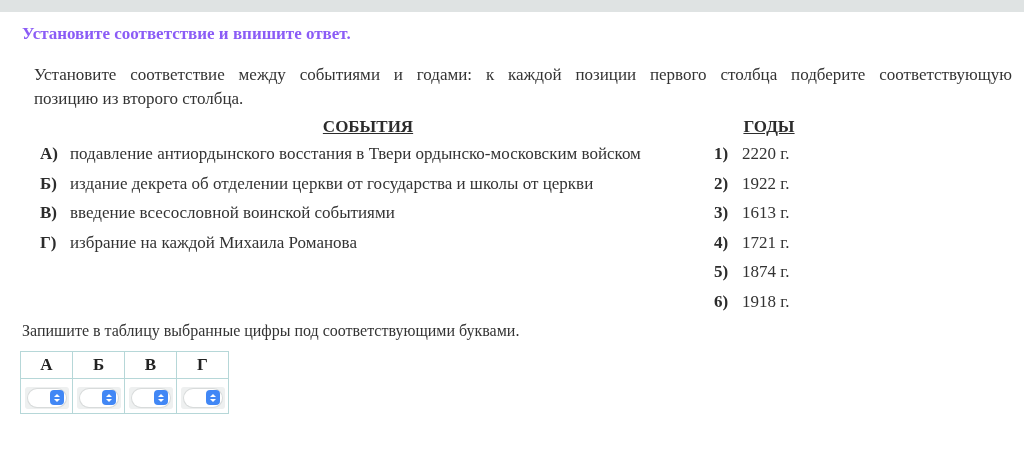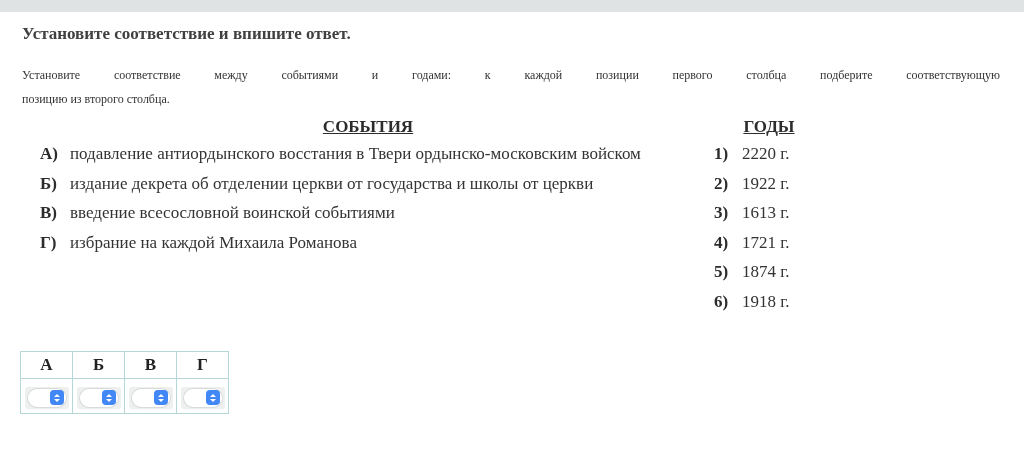--- a/index.html
+++ b/index.html
@@ -13,26 +13,26 @@
   .stage { position: relative; width: 1024px; height: 461px; }
 
   .topbar {
     position: absolute; left: 0; top: 0;
     width: 1024px; height: 12px;
     background: #dfe3e3;
   }
 
   .heading {
     position: absolute; left: 22px; top: 24px;
-    font-size: 17px; font-weight: bold; color: #404040;
+    font-size: 17px; font-weight: bold; color: #8b5cf6;
   }
 
   .task-text {
-    position: absolute; left: 22px; top: 63px;
-    width: 978px; font-size: 12px; line-height: 24px; color: #333333;
+    position: absolute; left: 34px; top: 63px;
+    width: 978px; font-size: 17px; line-height: 24px; color: #333333;
   }
   .task-line1 { text-align: justify; text-align-last: justify; }
   .task-line2 { text-align: left; }
 
   .col-header {
     position: absolute; top: 117px;
     font-size: 17px; font-weight: bold; color: #2c2c2c;
     text-decoration: underline; text-align: center;
   }
   .col-header.events { left: 22px; width: 692px; font-family: Liberation Serif, serif; }
@@ -145,20 +145,21 @@
     <div class="match-item">
       <span class="marker">5)</span>
       <span class="text">1874 г.</span>
     </div>
     <div class="match-item">
       <span class="marker">6)</span>
       <span class="text">1918 г.</span>
     </div>
   </div>
 
+  <div class="note">Запишите в таблицу выбранные цифры под соответствующими буквами.</div>
 
   <table class="answer-table">
     <tbody>
         <tr class="head-row">
       <td>А</td>
       <td>Б</td>
       <td>В</td>
       <td>Г</td>
     </tr>
     <tr class="sel-row">

